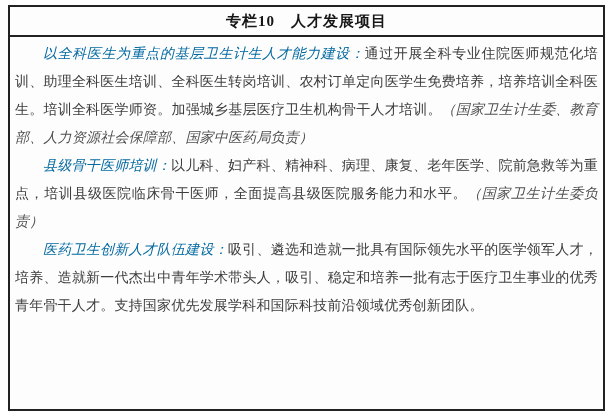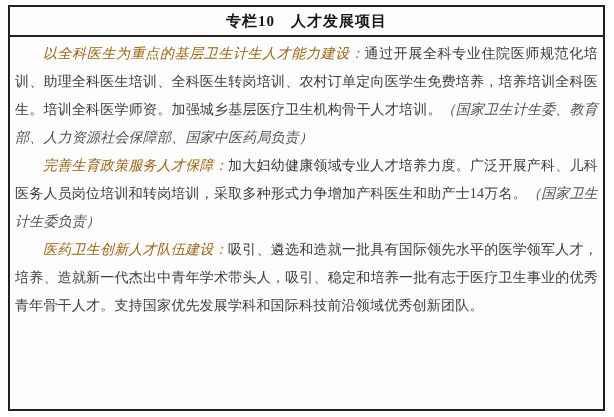--- a/index.html
+++ b/index.html
@@ -50,21 +50,21 @@
     margin: 0;
     text-indent: 2em;
     font-size: 14px;
     line-height: 28px;
     text-align: justify;
     color: #3d3d3d;
     letter-spacing: 0.2px;
   }
   .lead {
     font-style: italic;
-    color: #a16207;
+    color: #0369a1;
   }
   .attribution {
     font-style: italic;
     color: #4f4f4f;
   }
 </style>
 </head>
 <body>
 
 <div class="page">
@@ -72,20 +72,20 @@
 
     <div class="title-bar">
       <span class="title-text">专栏10　人才发展项目</span>
     </div>
 
     <div class="content">
 
       <p class="para"><span class="lead">以全科医生为重点的基层卫生计生人才能力建设：</span><span>通过开展全科专业住院医师规范化培训、助理全科医生培训、全科医生转岗培训、农村订单定向医学生免费培养，培养培训全科医生。培训全科医学师资。加强城乡基层医疗卫生机构骨干人才培训。</span><span class="attribution">（国家卫生计生委、教育部、人力资源社会保障部、国家中医药局负责）</span></p>
 
 
+      <p class="para"><span class="lead">县级骨干医师培训：</span><span>以儿科、妇产科、精神科、病理、康复、老年医学、院前急救等为重点，培训县级医院临床骨干医师，全面提高县级医院服务能力和水平。</span><span class="attribution">（国家卫生计生委负责）</span></p>
 
-      <p class="para"><span class="lead">完善生育政策服务人才保障：</span><span>加大妇幼健康领域专业人才培养力度。广泛开展产科、儿科医务人员岗位培训和转岗培训，采取多种形式力争增加产科医生和助产士14万名。</span><span class="attribution">（国家卫生计生委负责）</span></p>
 
       <p class="para"><span class="lead">医药卫生创新人才队伍建设：</span><span>吸引、遴选和造就一批具有国际领先水平的医学领军人才，培养、造就新一代杰出中青年学术带头人，吸引、稳定和培养一批有志于医疗卫生事业的优秀青年骨干人才。支持国家优先发展学科和国际科技前沿领域优秀创新团队。</span></p>
 
     </div>
   </div>
 </div>
 
 </body></html>

